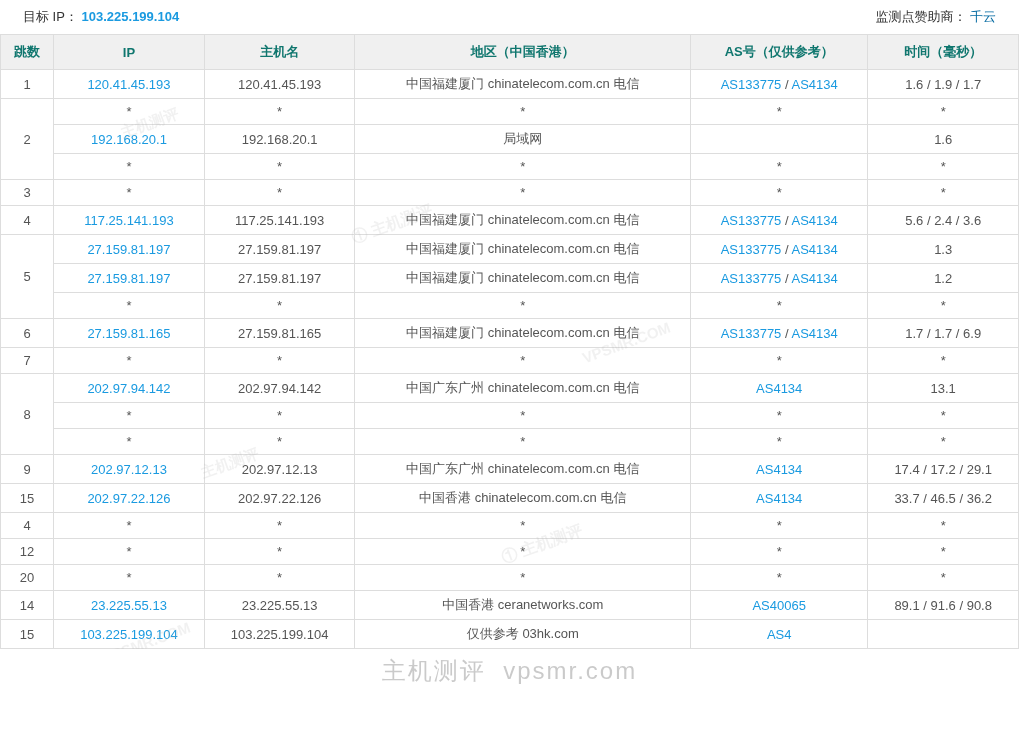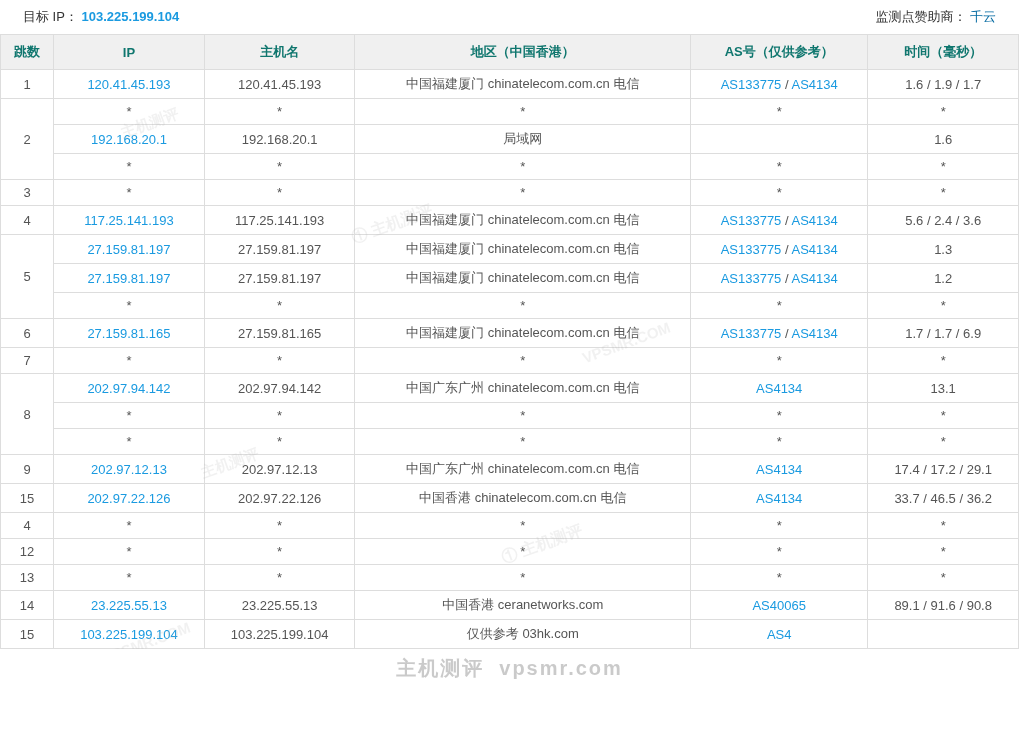--- a/index.html
+++ b/index.html
@@ -229,21 +229,21 @@
         </tr>
         <tr>
           <td rowspan="1">12</td>
           <td>*</td>
           <td>*</td>
           <td>*</td>
           <td>*</td>
           <td>*</td>
         </tr>
         <tr>
-          <td rowspan="1">13</td>
+          <td rowspan="1">20</td>
           <td>*</td>
           <td>*</td>
           <td>*</td>
           <td>*</td>
           <td>*</td>
         </tr>
         <tr>
           <td rowspan="1">14</td>
           <td><a href="#" class="link">23.225.55.13</a></td>
           <td>23.225.55.13</td>
@@ -257,14 +257,14 @@
           <td>103.225.199.104</td>
           <td>仅供参考 03hk.com</td>
           <td><a href="#" class="link">AS4</a></td>
           <td></td>
         </tr>
       </tbody>
   </table>
 </div>
 
 <div class="bottom-watermark">
-  <span style="color:rgba(80,80,80,0.3); font-size:20px; font-weight:bold;">主机测评&nbsp;&nbsp;vpsmr.com</span>
+  <span style="color:rgba(80,80,80,0.3); font-size:24px; font-weight:normal;">主机测评&nbsp;&nbsp;vpsmr.com</span>
 </div>
 
 </body></html>

